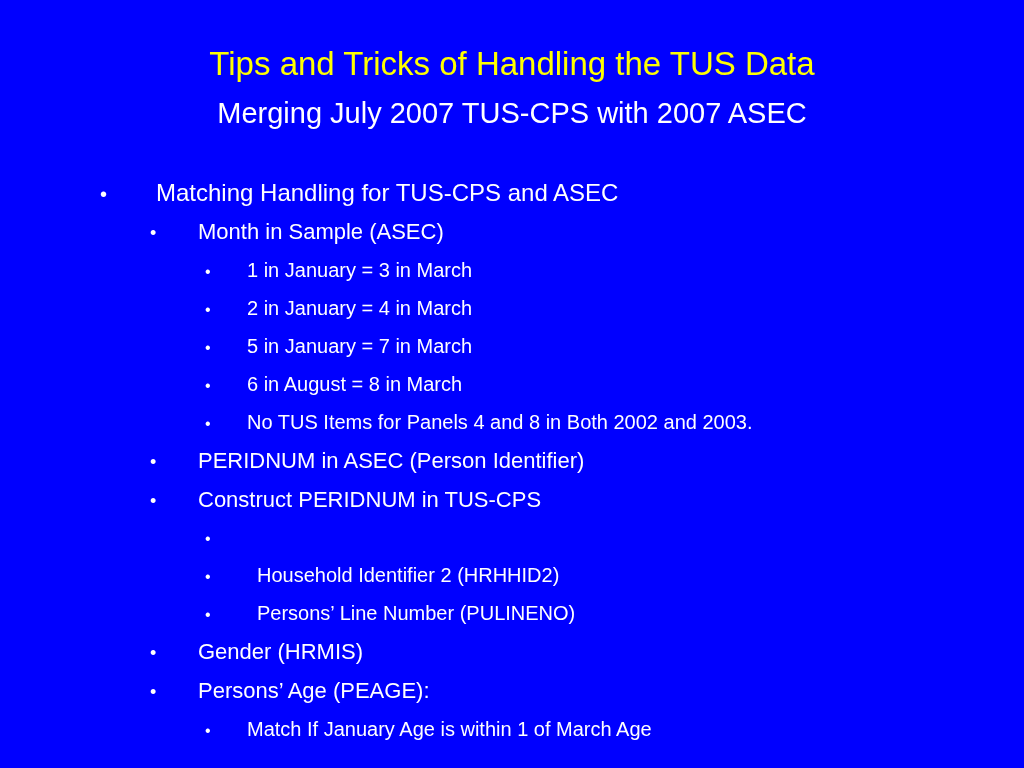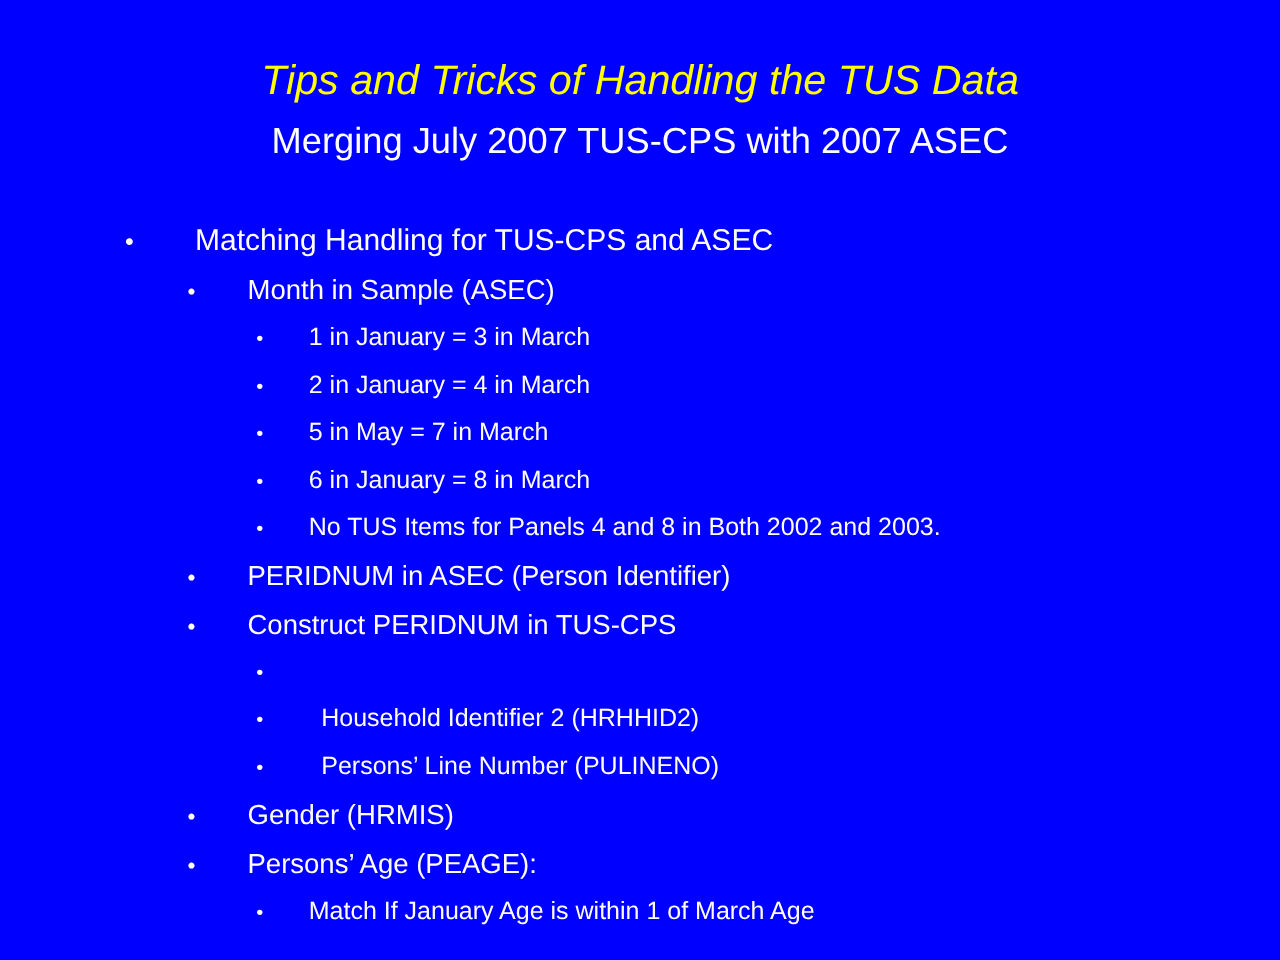--- a/index.html
+++ b/index.html
@@ -22,21 +22,20 @@
   .title-block {
     text-align: center;
     padding-top: 44px;
   }
   .title-main {
     color: #FFFF00;
     font-size: 33px;
     line-height: 40px;
     letter-spacing: 0px;
     white-space: nowrap;
-    font-style: italic;
   }
   .title-sub {
     color: #FFFFFF;
     font-size: 29px;
     line-height: 38px;
     margin-top: 10px;
     white-space: nowrap;
   }
   .body-block {
     margin-top: 42px;
@@ -117,25 +116,25 @@
       <div class="bullet-row lvl3">
         <span class="bullet-mark">•</span>
         <span class="bullet-text">1 in January = 3 in March</span>
       </div>
       <div class="bullet-row lvl3">
         <span class="bullet-mark">•</span>
         <span class="bullet-text">2 in January = 4 in March</span>
       </div>
       <div class="bullet-row lvl3">
         <span class="bullet-mark">•</span>
-        <span class="bullet-text">5 in May = 7 in March</span>
+        <span class="bullet-text">5 in January = 7 in March</span>
       </div>
       <div class="bullet-row lvl3">
         <span class="bullet-mark">•</span>
-        <span class="bullet-text">6 in January = 8 in March</span>
+        <span class="bullet-text">6 in August = 8 in March</span>
       </div>
       <div class="bullet-row lvl3">
         <span class="bullet-mark">•</span>
         <span class="bullet-text">No TUS Items for Panels 4 and 8 in Both 2002 and 2003.</span>
       </div>
       <div class="bullet-row lvl2">
         <span class="bullet-mark">•</span>
         <span class="bullet-text">PERIDNUM in ASEC (Person Identifier)</span>
       </div>
       <div class="bullet-row lvl2">

